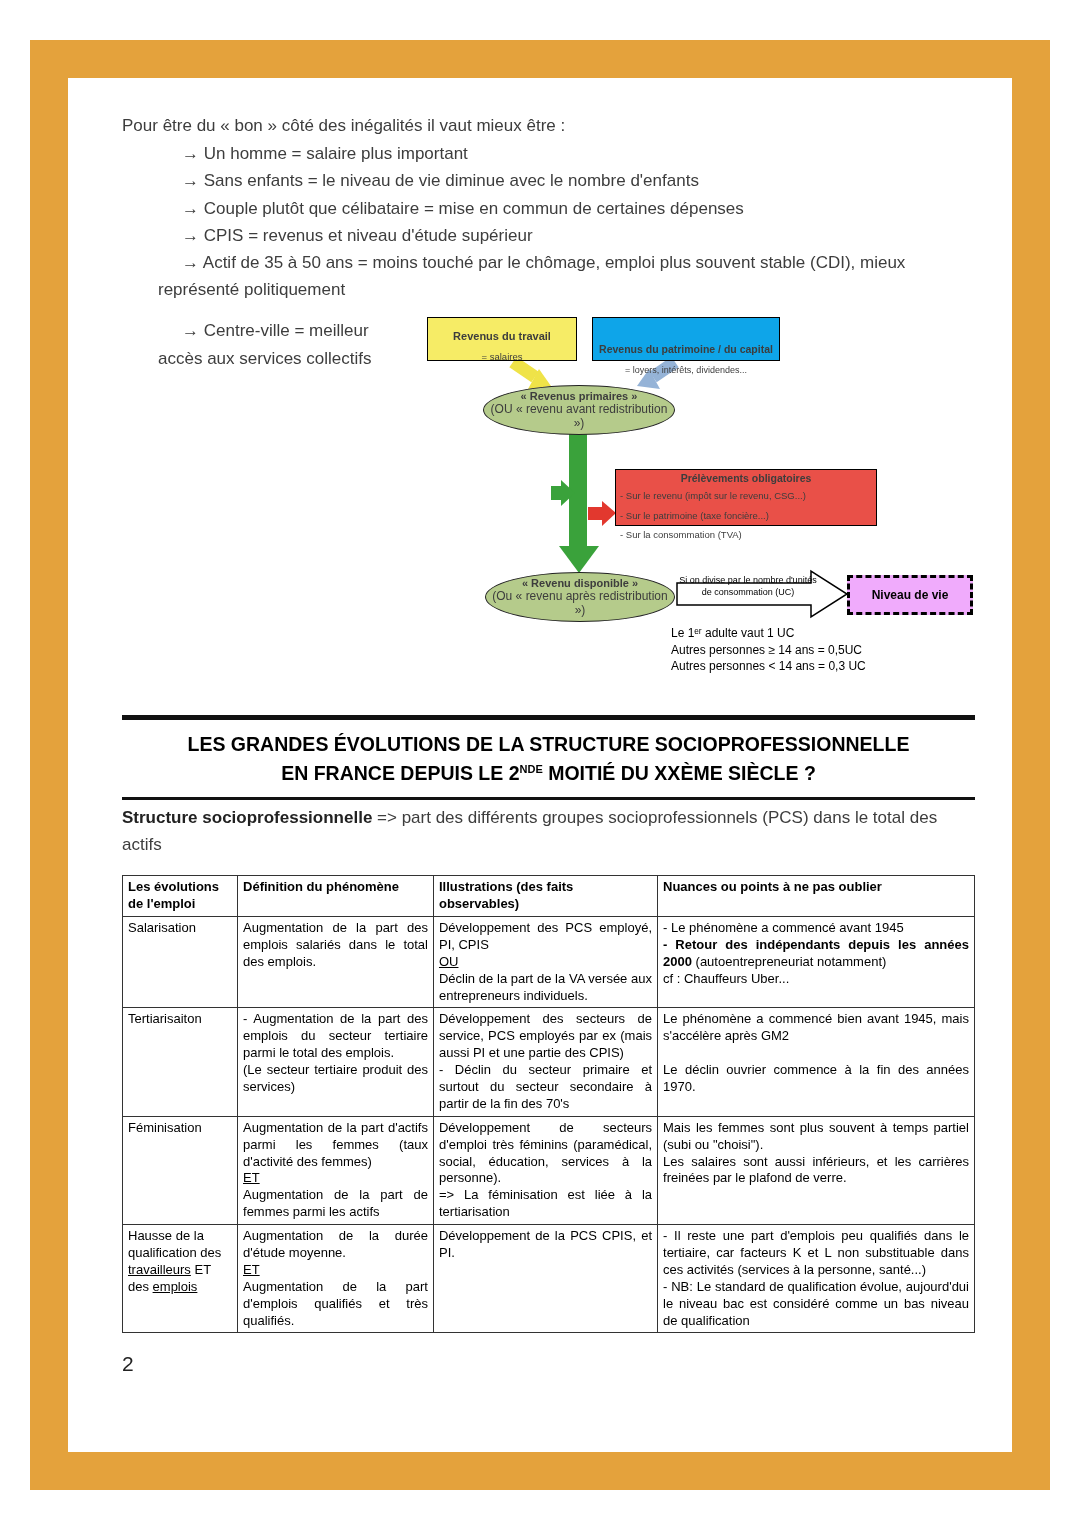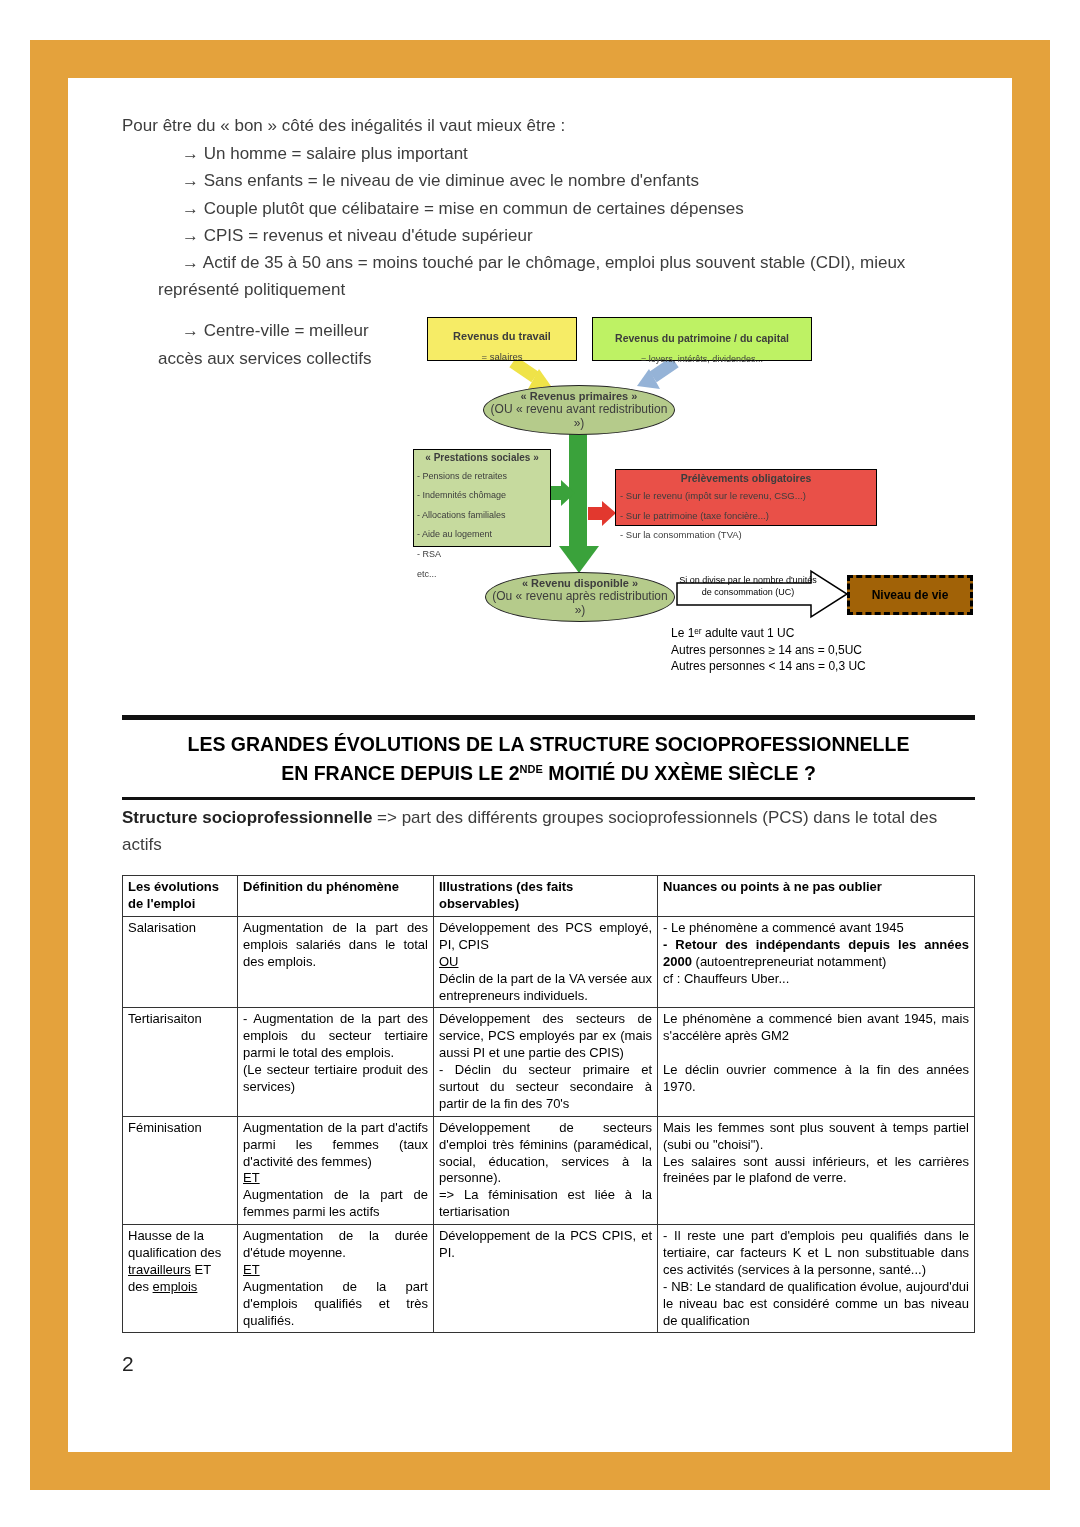--- a/index.html
+++ b/index.html
@@ -26,21 +26,21 @@
     position:relative;float:right;width:562px;height:348px;margin-left:8px;
   }
   .diagram svg{position:absolute;left:0;top:0;}
   .dbox{
     position:absolute;border:1px solid #000;box-sizing:border-box;
     text-align:center;line-height:1.15;
   }
   .dbox .dtitle{font-weight:bold;font-size:11px;}
   .dbox .dsub{font-size:9.5px;}
   .work-box{left:14px;top:0;width:150px;height:44px;background:#F6EC66;padding-top:7px;}
-  .capital-box{left:179px;top:0;width:220px;height:44px;background:#bef264;padding-top:9px;}
+  .capital-box{left:179px;top:0;width:188px;height:44px;background:#0ea5e9;padding-top:20px;}
   .capital-box .dtitle{font-size:10.5px;}
   .capital-box .dsub{font-size:9px;}
   .ellipse{
     position:absolute;border:1.5px solid #222;border-radius:50%;
     background:#B5CB8B;display:flex;flex-direction:column;justify-content:center;
     align-items:center;text-align:center;box-sizing:border-box;line-height:1.15;
   }
   .ellipse .dtitle{font-weight:bold;font-size:11px;}
   .ellipse .dsub{font-size:12px;}
   .primary-ellipse{left:70px;top:68px;width:192px;height:50px;}
@@ -56,21 +56,21 @@
     padding:2px 4px;
   }
   .taxes-box .dtitle{font-size:10.5px;text-align:center;display:block;}
   .taxes-box .ditems{font-size:9.5px;line-height:1.25;white-space:pre-line;}
   .uc-label{
     position:absolute;left:266px;top:258px;width:138px;font-size:9px;
     line-height:1.3;text-align:center;color:#000;
   }
   .niveau-box{
     position:absolute;left:434px;top:258px;width:126px;height:40px;
-    border:3px dashed #000;background:#a16207;box-sizing:border-box;
+    border:3px dashed #000;background:#f0abfc;box-sizing:border-box;
     display:flex;align-items:center;justify-content:center;
     font-weight:bold;font-size:12px;color:#000;
   }
   .uc-notes{
     position:absolute;left:258px;top:308px;width:220px;font-size:12px;
     line-height:1.35;white-space:pre-line;color:#000;
   }
 
   
   .section-block{margin-top:50px;}
@@ -146,29 +146,20 @@
       <div class="dbox capital-box">
         <span class="dtitle">Revenus du patrimoine / du capital</span><br>
         <span class="dsub">= loyers, intérêts, dividendes...</span>
       </div>
 
       <div class="ellipse primary-ellipse">
         <span class="dtitle">« Revenus primaires »</span>
         <span class="dsub">(OU « revenu avant redistribution »)</span>
       </div>
 
-      <div class="dbox benefits-box">
-        <span class="dtitle">« Prestations sociales »</span>
-        <span class="ditems">- Pensions de retraites
-- Indemnités chômage
-- Allocations familiales
-- Aide au logement
-- RSA
-etc...</span>
-      </div>
 
       <div class="dbox taxes-box">
         <span class="dtitle">Prélèvements obligatoires</span>
         <span class="ditems">- Sur le revenu (impôt sur le revenu, CSG...)
 - Sur le patrimoine (taxe foncière...)
 - Sur la consommation (TVA)</span>
       </div>
 
       <div class="ellipse disposable-ellipse">
         <span class="dtitle">« Revenu disponible »</span>

